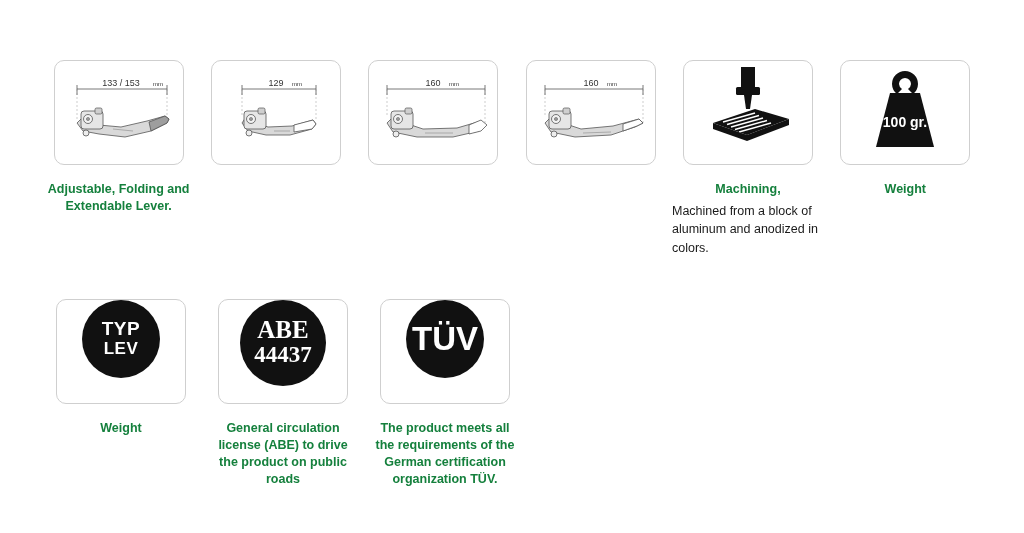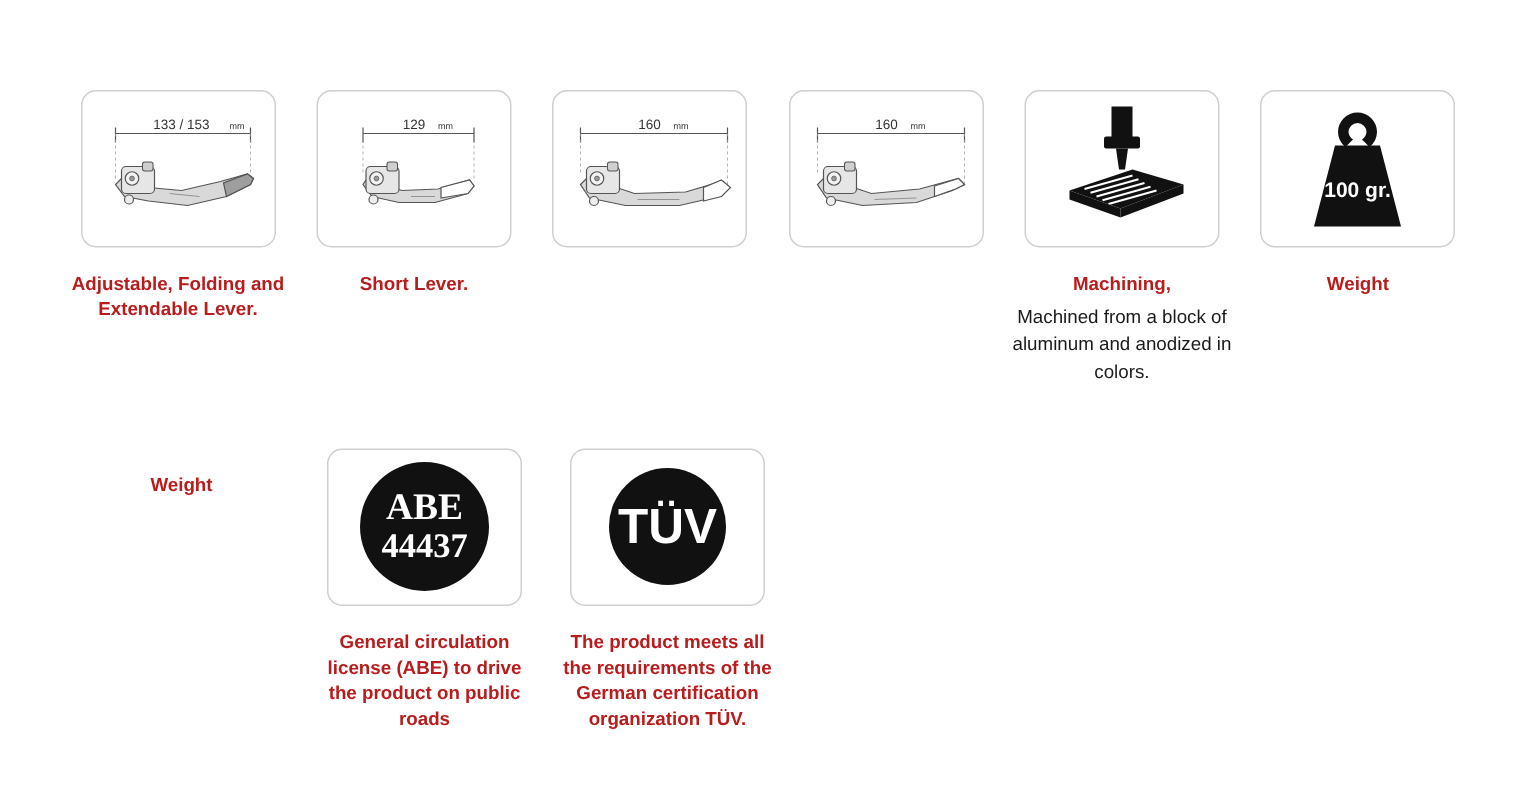--- a/index.html
+++ b/index.html
@@ -33,39 +33,39 @@
     align-items: center;
   }
   .tile {
     width: 130px;
     height: 105px;
     border: 1px solid #cfcfcf;
     border-radius: 10px;
     background: #ffffff;
     box-sizing: border-box;
     display: flex;
-    align-items: center;
+    align-items: flex-start;
     justify-content: center;
     overflow: hidden;
   }
   .caption {
     margin-top: 16px;
     font-size: 12.5px;
     font-weight: bold;
     line-height: 1.38;
     text-align: center;
-    color: #b91c1c;
+    color: #15803d;
     width: 150px;
   }
   .subcaption {
     margin-top: 4px;
     font-size: 12.5px;
     font-weight: normal;
     line-height: 1.45;
-    text-align: center;
+    text-align: left;
     color: #1a1a1a;
     width: 152px;
   }
   .row2 {
     margin-top: 42px;
   }
   .badge-circle {
     width: 78px;
     height: 78px;
     border-radius: 50%;
@@ -170,21 +170,20 @@
             <path d="M82 71 L100 68 L104 63 L101 59 L82 64 Z" fill="#ffffff" stroke="#555" stroke-width="0.8"></path>
             <rect x="32" y="50" width="22" height="18" rx="3" fill="#e6e6e6" stroke="#555" stroke-width="0.8"></rect>
             <circle cx="39" cy="58" r="4.5" fill="#f2f2f2" stroke="#555" stroke-width="0.8"></circle>
             <circle cx="39" cy="58" r="1.6" fill="#9a9a9a" stroke="#555" stroke-width="0.5"></circle>
             <rect x="46" y="47" width="7" height="6" rx="1.5" fill="#cfcfcf" stroke="#555" stroke-width="0.7"></rect>
             <circle cx="37" cy="72" r="3" fill="#ededed" stroke="#555" stroke-width="0.8"></circle>
             <line x1="62" y1="70" x2="78" y2="70" stroke="#8a8a8a" stroke-width="0.6"></line>
           </g>
         </svg>
       </div>
-      <div class="caption">Short Lever.</div>
     </div>
 
     <div class="cell">
       <div class="tile">
         <svg width="128" height="104" viewBox="0 0 128 104">
           <line x1="18" y1="28" x2="116" y2="28" stroke="#555" stroke-width="0.8"></line>
           <line x1="18" y1="24" x2="18" y2="34" stroke="#555" stroke-width="0.8"></line>
           <line x1="116" y1="24" x2="116" y2="34" stroke="#555" stroke-width="0.8"></line>
           <line x1="18" y1="28" x2="18" y2="56" stroke="#999" stroke-width="0.5" stroke-dasharray="2,2"></line>
           <line x1="116" y1="28" x2="116" y2="62" stroke="#999" stroke-width="0.5" stroke-dasharray="2,2"></line>
@@ -261,20 +260,26 @@
         </svg>
       </div>
       <div class="caption">Weight</div>
     </div>
 
   </div>
 
   <div class="row row2">
 
     <div class="cell">
+      <div class="tile">
+        <div class="badge-circle">
+          <span class="badge-line1">TYP</span>
+          <span class="badge-line2">LEV</span>
+        </div>
+      </div>
       <div class="caption">Weight</div>
     </div>
 
     <div class="cell">
       <div class="tile">
         <div class="badge-circle big">
           <span class="abe-l1">ABE</span>
           <span class="abe-l2">44437</span>
         </div>
       </div>

